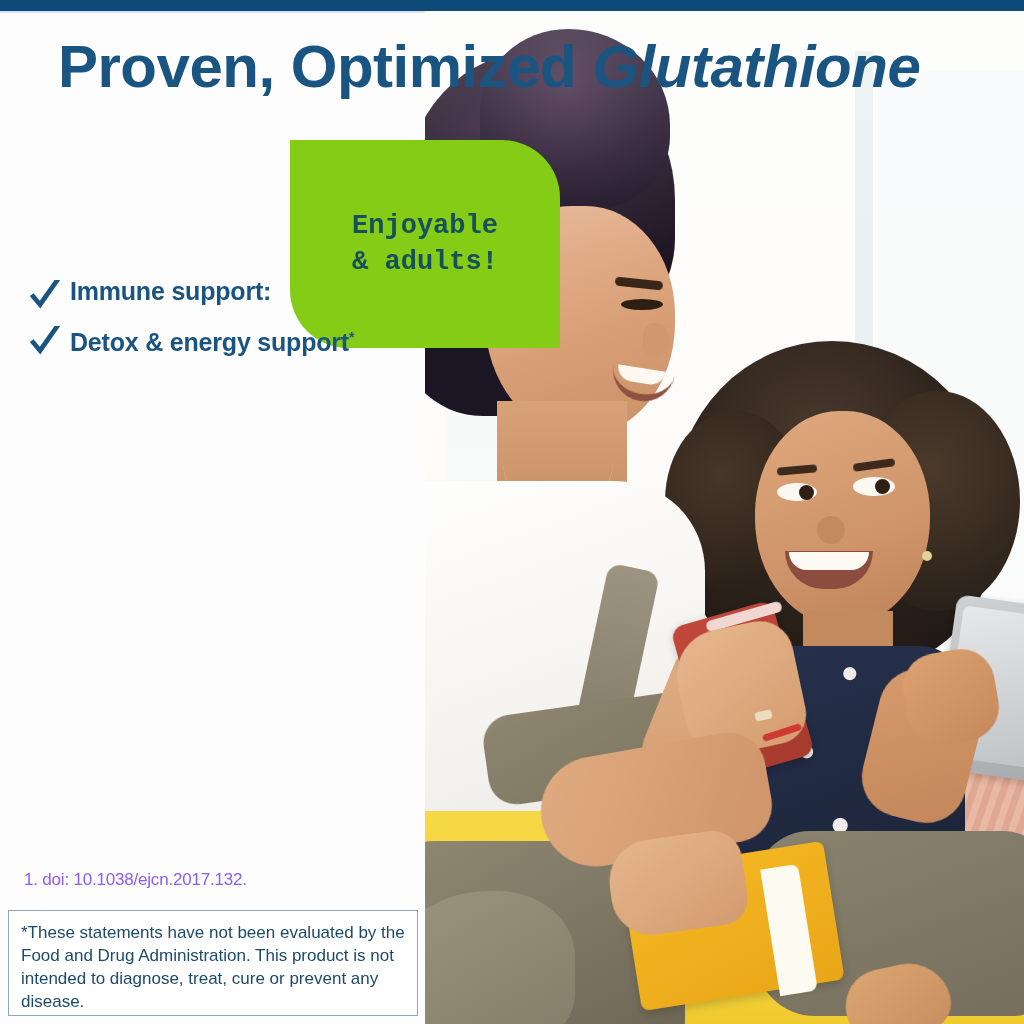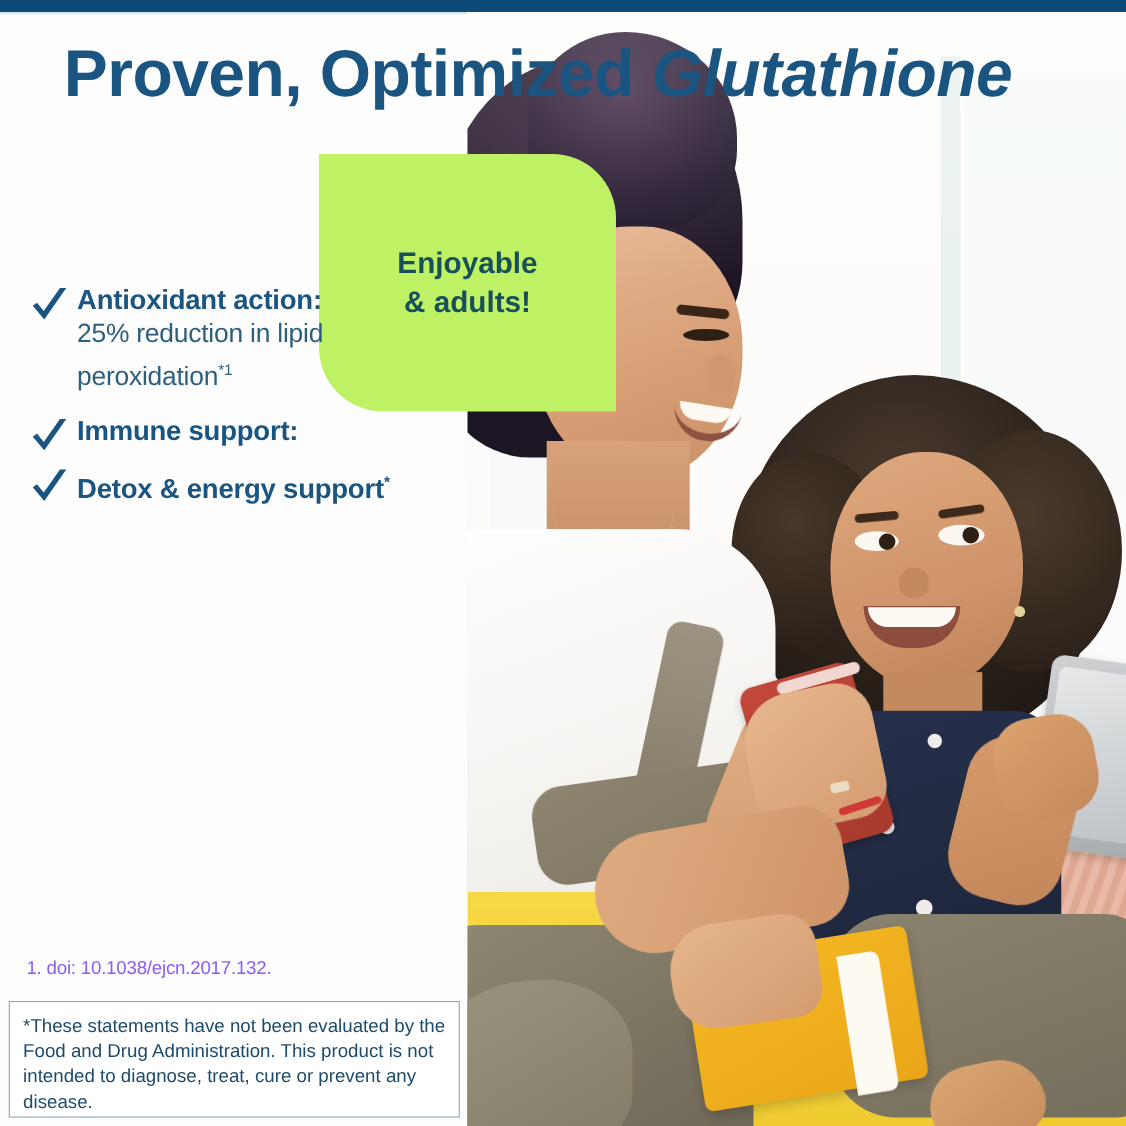--- a/index.html
+++ b/index.html
@@ -191,23 +191,23 @@
   .book-pg{position:absolute;left:345px;top:855px;width:38px;height:128px;border-radius:0 8px 8px 0;
     background:#fdfaf2;transform:rotate(-9deg);}
 
   
   .photo .soft{filter:blur(0.6px);}
   .photo-overlay{position:absolute;inset:0;pointer-events:none;
     background:linear-gradient(180deg,rgba(255,255,255,.18) 0%,rgba(255,255,255,0) 25%);}
 
   
   .callout{
-    position:absolute;left:290px;top:140px;width:270px;height:234px;
-    background:#bef264;border-radius:0 58px 0 58px;
-    display:flex;align-items:center;justify-content:center;
+    position:absolute;left:290px;top:140px;width:270px;height:208px;
+    background:#84cc16;border-radius:0 58px 0 58px;
+    display:flex;align-items:center;justify-content:center;font-family:Liberation Mono, monospace;
   }
   .callout-text{
     font-size:27px;line-height:36px;font-weight:bold;color:#17505a;
     text-align:center;width:100%;
   }
 
   
   .benefits{position:absolute;left:22px;top:258px;width:400px;}
   .benefit{position:relative;margin-bottom:16px;}
   .check{position:absolute;left:4px;top:2px;width:38px;height:38px;}
@@ -324,29 +324,20 @@
 
   <div class="callout">
     <div class="callout-text">
       <div>Enjoyable</div>
       <div>&amp; adults!</div>
     </div>
   </div>
 
   <div class="benefits">
 
-    <div class="benefit b1">
-      <svg class="check" viewBox="0 0 40 40">
-        <path d="M4 19 L15 32 L36 2 L30 2 L14.5 24 L8 16 Z" fill="#1a5480"></path>
-      </svg>
-      <div class="b-body">
-        <div class="b-title"><span>Antioxidant action:</span></div>
-        <div class="b-desc"><span>25% reduction in lipid peroxidation</span><sup>*1</sup></div>
-      </div>
-    </div>
 
     <div class="benefit b2">
       <svg class="check" viewBox="0 0 40 40">
         <path d="M4 19 L15 32 L36 2 L30 2 L14.5 24 L8 16 Z" fill="#1a5480"></path>
       </svg>
       <div class="b-body">
         <div class="b-title"><span>Immune support:</span></div>
       </div>
     </div>
 

